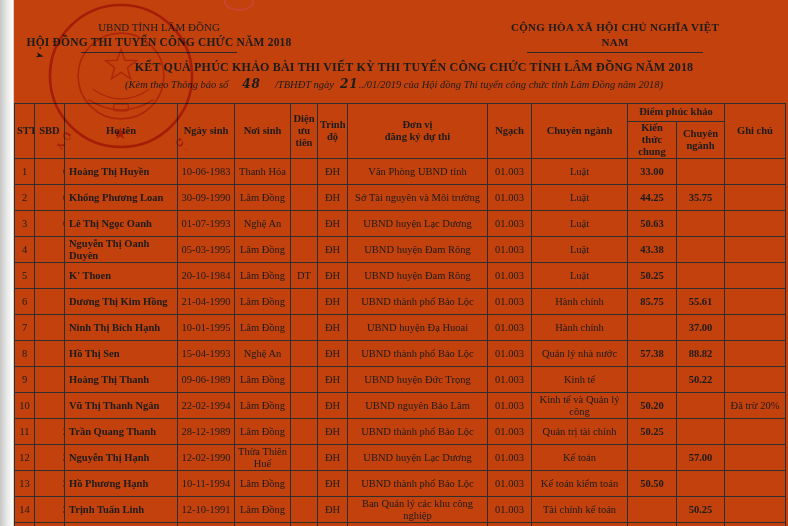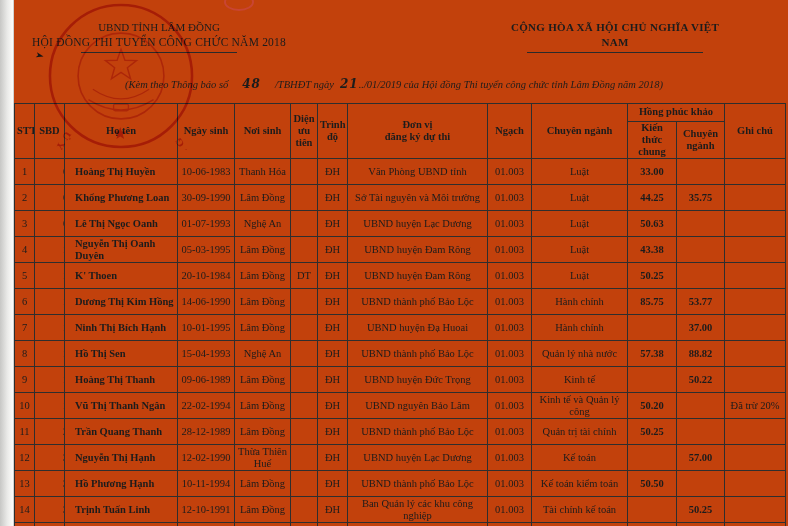--- a/index.html
+++ b/index.html
@@ -12,21 +12,21 @@
     position:absolute; left:0; top:0; bottom:0; width:13px;
     background:linear-gradient(to right,#c7c7c5 0,#e9e9e7 55%,#fdfdfb 100%);
     border-right:1px solid #d2d2d0;
   }
   
   .hdr { position:absolute; text-align:center; line-height:1.35; }
   .hdr-left  { top:20px; left:26px;  width:266px; }
   .hdr-right { top:20px; left:498px; width:234px; }
   .hdr .l1 { font-size:11px; }
   .hdr-right .l1 { font-weight:bold; letter-spacing:.3px; }
-  .hdr .l2 { font-size:11.5px; font-weight:normal; letter-spacing:.2px; }
+  .hdr .l2 { font-size:11.5px; font-weight:bold; letter-spacing:.2px; }
   .hdr-left .rule  { width:156px; border-top:1px solid #2a2a2a; margin:2px auto 0; }
   .hdr-right .rule { width:176px; border-top:1px solid #2a2a2a; margin:2px auto 0; }
   .doc-title {
     position:absolute; top:60px; left:60px; right:20px; text-align:center;
     font-size:12px; font-weight:bold; letter-spacing:.2px;
   }
   .doc-sub {
     position:absolute; top:77px; left:0; right:0; text-align:center;
     font-size:10.5px; font-style:italic;
   }
@@ -51,21 +51,21 @@
   .results th, .results td {
     border:1px solid #2e2e2e; padding:0 2px; text-align:center;
     vertical-align:middle; overflow:hidden; line-height:1.15;
   }
   .results thead th { font-size:10.5px; font-weight:bold; }
   .results thead tr.h1 { height:18px; }
   .results thead tr.h2 { height:27px; }
   .results tbody td { height:25px; font-size:10.5px; }
   td.c-stt  { font-size:10px; }
   td.c-sbd  { font-weight:bold;padding-left:28px; }
-  td.c-name { text-align:left; font-weight:bold; font-size:10px; padding-left:10px; }
+  td.c-name { text-align:left; font-weight:bold; font-size:10px; padding-left:4px; }
   td.c-dob, td.c-pob { font-size:10px; }
   td.c-unit { font-size:9.5px; }
   td.c-major{ font-size:9.5px; }
   td.c-s1, td.c-s2 { font-weight:bold; font-size:11.5px;margin-top:35px; }
   td.c-note { font-size:7.5px; }
   tr.partial td { height:14px; }
   
   .stamp {
     position:absolute; left:47px; top:2px; width:148px; height:148px;
     mix-blend-mode:multiply; opacity:.78; pointer-events:none;
@@ -85,20 +85,21 @@
   </div>
 
   <div class="hdr hdr-right">
     <div class="l1">CỘNG HÒA XÃ HỘI CHỦ NGHĨA VIỆT NAM</div>
     <div class="rule"></div>
   </div>
 
   <div class="pen-mark">➤</div>
   <div class="stray-arc"></div>
 
+  <div class="doc-title">KẾT QUẢ PHÚC KHẢO BÀI THI VIẾT KỲ THI TUYỂN CÔNG CHỨC TỈNH LÂM ĐỒNG NĂM 2018</div>
 
   <div class="doc-sub"><span>(Kèm theo Thông báo số</span><span class="hand">48</span><span>/TBHĐT ngày</span><span class="hand day">21</span><span>../01/2019 của Hội đồng Thi tuyển công chức tỉnh Lâm Đồng năm 2018)</span></div>
 
   <table class="results">
     <colgroup>
       <col style="width:20px">
         <col style="width:30px">
         <col style="width:113px">
       <col style="width:57px">
         <col style="width:56px">
@@ -119,21 +120,21 @@
         <th rowspan="2">Ngày sinh</th>
         <th rowspan="2">Nơi sinh</th>
         <th rowspan="2">Diện ưu tiên</th>
         <th rowspan="2">Trình độ</th>
         <th rowspan="2">
           <div>Đơn vị</div>
           <div>đăng ký dự thi</div>
         </th>
         <th rowspan="2">Ngạch</th>
         <th rowspan="2">Chuyên ngành</th>
-        <th colspan="2">Hồng phúc khảo</th>
+        <th colspan="2">Điểm phúc khảo</th>
         <th rowspan="2">Ghi chú</th>
       </tr>
       <tr class="h2">
         <th>Kiến thức chung</th>
         <th>Chuyên ngành</th>
       </tr>
     </thead>
     <tbody id="results-body">
         <tr>
       <td class="c-stt">1</td>
@@ -207,29 +208,29 @@
       <td class="c-ngach">01.003</td>
       <td class="c-major">Luật</td>
       <td class="c-s1">50.25</td>
       <td class="c-s2"></td>
       <td class="c-note"></td>
     </tr>
         <tr>
       <td class="c-stt">6</td>
       <td class="c-sbd">123</td>
       <td class="c-name">Dương Thị Kim Hồng</td>
-      <td class="c-dob">14-06-1990</td>
+      <td class="c-dob">21-04-1990</td>
       <td class="c-pob">Lâm Đồng</td>
       <td class="c-pri"></td>
       <td class="c-deg">ĐH</td>
       <td class="c-unit">UBND thành phố Bảo Lộc</td>
       <td class="c-ngach">01.003</td>
       <td class="c-major">Hành chính</td>
       <td class="c-s1">85.75</td>
-      <td class="c-s2">53.77</td>
+      <td class="c-s2">55.61</td>
       <td class="c-note"></td>
     </tr>
         <tr>
       <td class="c-stt">7</td>
       <td class="c-sbd">139</td>
       <td class="c-name">Ninh Thị Bích Hạnh</td>
       <td class="c-dob">10-01-1995</td>
       <td class="c-pob">Lâm Đồng</td>
       <td class="c-pri"></td>
       <td class="c-deg">ĐH</td>

